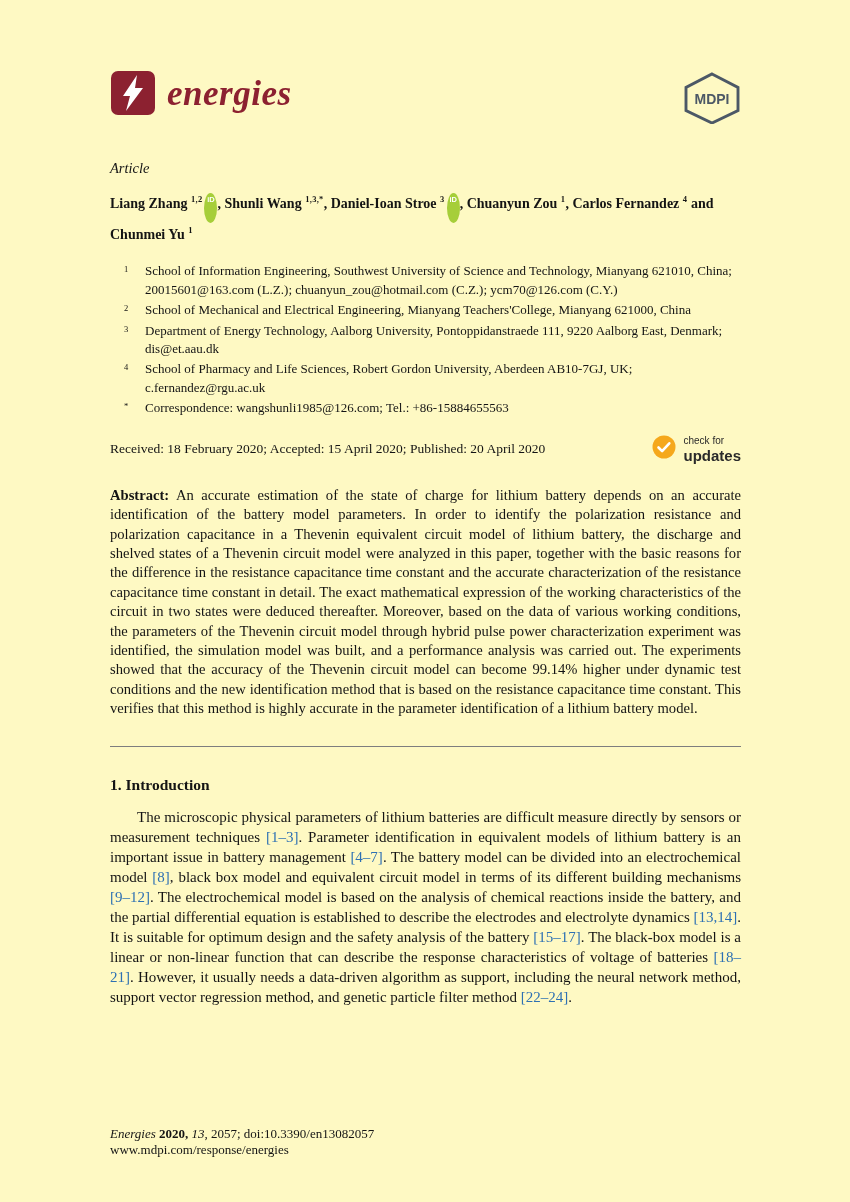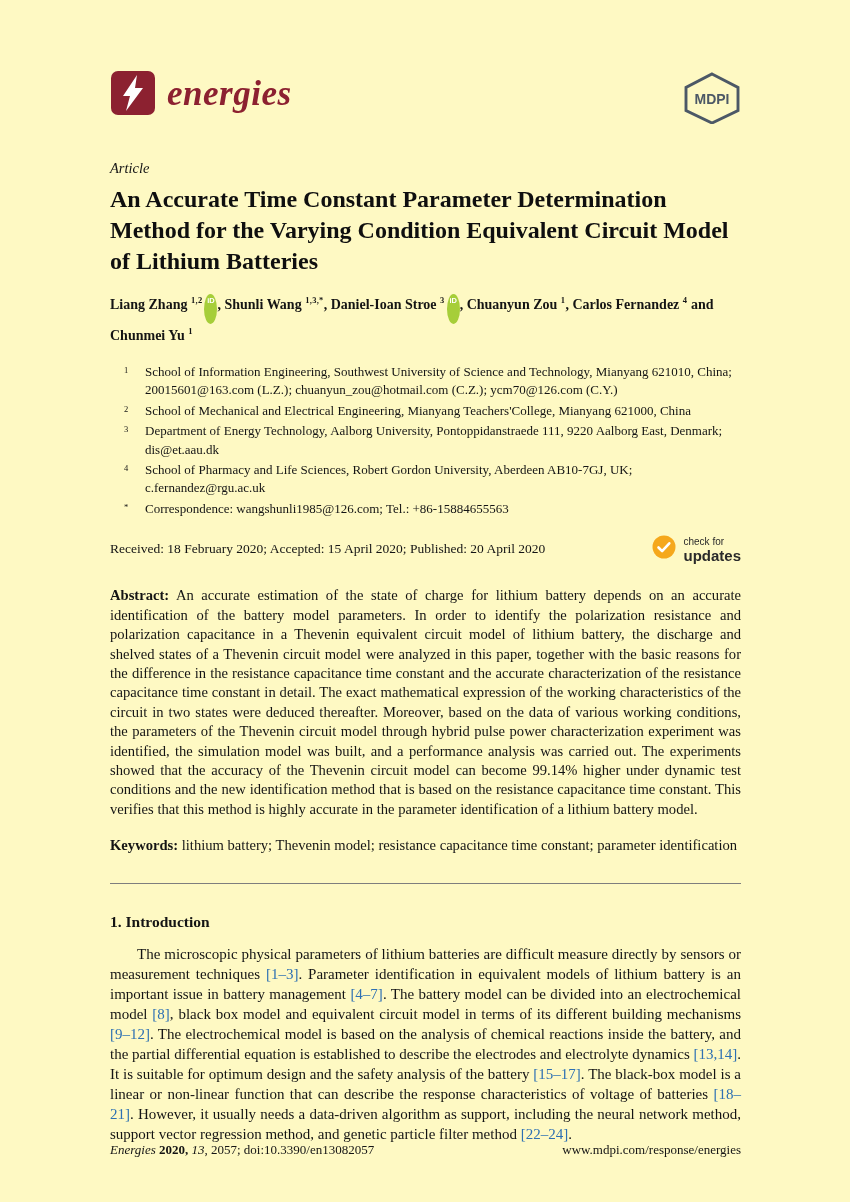--- a/index.html
+++ b/index.html
@@ -53,21 +53,21 @@
   .abstract { margin: 22px 0 0 0; font-size: 14.6px; line-height: 1.33; text-align: justify; }
   .keywords { margin: 17px 0 0 0; font-size: 14.6px; line-height: 1.33; text-align: justify; }
   .divider { border: none; border-top: 1px solid #7e7e7e; margin: 27px 0 0 0; }
 
   .section-heading { font-size: 15.5px; font-weight: bold; margin: 29px 0 0 0; }
   .intro { margin: 13px 0 0 0; font-size: 15px; line-height: 1.34; text-align: justify; text-indent: 27px; }
   .cite { color: #2d70b3; text-decoration: none; }
 
   .footer {
     position: absolute; left: 110px; right: 109px; bottom: 44px;
-    display: flex; justify-content: space-between; font-size: 13px;
+    display: flex; justify-content: space-between; font-size: 13px; flex-direction: column;
   }
   .it { font-style: italic; }
   .bd { font-weight: bold; }
 </style>
 </head>
 <body>
 
 <div class="page">
   <div class="content">
 
@@ -83,21 +83,20 @@
       </div>
       <div class="mdpi-logo">
         <svg width="58" height="52" viewBox="0 0 60 54">
           <polygon points="30,2 57,16 57,40 30,53 3,40 3,16" fill="none" stroke="#4c5866" stroke-width="3"></polygon>
           <text x="30" y="33" text-anchor="middle" font-size="14.5" font-weight="bold" fill="#4c5866" font-family="Liberation Sans, sans-serif">MDPI</text>
         </svg>
       </div>
     </div>
 
     <div class="article-label">Article</div>
-    <h1 class="title">An Accurate Time Constant Parameter Determination Method for the Varying Condition Equivalent Circuit Model of Lithium Batteries</h1>
 
     <p class="authors">
       <span><span>Liang Zhang</span> <sup class="author-sup">1,2</sup><span class="orcid">iD</span><span>, </span></span>
       <span><span>Shunli Wang</span> <sup class="author-sup">1,3,*</sup><span>, </span></span>
       <span><span>Daniel-Ioan Stroe</span> <sup class="author-sup">3</sup><span class="orcid">iD</span><span>, </span></span>
       <span><span>Chuanyun Zou</span> <sup class="author-sup">1</sup><span>, </span></span>
       <span><span>Carlos Fernandez</span> <sup class="author-sup">4</sup><span> </span></span>
       <span><span>and Chunmei Yu</span> <sup class="author-sup">1</sup></span>
     </p>
 
@@ -138,24 +137,20 @@
           <span class="l2">updates</span>
         </span>
       </span>
     </div>
 
     <p class="abstract">
       <span class="bd">Abstract:</span>
       <span>An accurate estimation of the state of charge for lithium battery depends on an accurate identification of the battery model parameters. In order to identify the polarization resistance and polarization capacitance in a Thevenin equivalent circuit model of lithium battery, the discharge and shelved states of a Thevenin circuit model were analyzed in this paper, together with the basic reasons for the difference in the resistance capacitance time constant and the accurate characterization of the resistance capacitance time constant in detail. The exact mathematical expression of the working characteristics of the circuit in two states were deduced thereafter. Moreover, based on the data of various working conditions, the parameters of the Thevenin circuit model through hybrid pulse power characterization experiment was identified, the simulation model was built, and a performance analysis was carried out. The experiments showed that the accuracy of the Thevenin circuit model can become 99.14% higher under dynamic test conditions and the new identification method that is based on the resistance capacitance time constant. This verifies that this method is highly accurate in the parameter identification of a lithium battery model.</span>
     </p>
 
-    <p class="keywords">
-      <span class="bd">Keywords:</span>
-      <span>lithium battery; Thevenin model; resistance capacitance time constant; parameter identification</span>
-    </p>
 
     <hr class="divider">
 
     <h2 class="section-heading">1. Introduction</h2>
     <p class="intro"><span>The microscopic physical parameters of lithium batteries are difficult measure directly by sensors or measurement techniques </span><a class="cite" href="#">[1–3]</a><span>. Parameter identification in equivalent models of lithium battery is an important issue in battery management </span><a class="cite" href="#">[4–7]</a><span>. The battery model can be divided into an electrochemical model </span><a class="cite" href="#">[8]</a><span>, black box model and equivalent circuit model in terms of its different building mechanisms </span><a class="cite" href="#">[9–12]</a><span>. The electrochemical model is based on the analysis of chemical reactions inside the battery, and the partial differential equation is established to describe the electrodes and electrolyte dynamics </span><a class="cite" href="#">[13,14]</a><span>. It is suitable for optimum design and the safety analysis of the battery </span><a class="cite" href="#">[15–17]</a><span>. The black-box model is a linear or non-linear function that can describe the response characteristics of voltage of batteries </span><a class="cite" href="#">[18–21]</a><span>. However, it usually needs a data-driven algorithm as support, including the neural network method, support vector regression method, and genetic particle filter method </span><a class="cite" href="#">[22–24]</a><span>.</span></p>
 
   </div>
 
   <div class="footer">
     <span><span class="it">Energies</span><span class="bd"> 2020,</span><span class="it"> 13</span><span>, 2057; doi:10.3390/en13082057</span></span>

